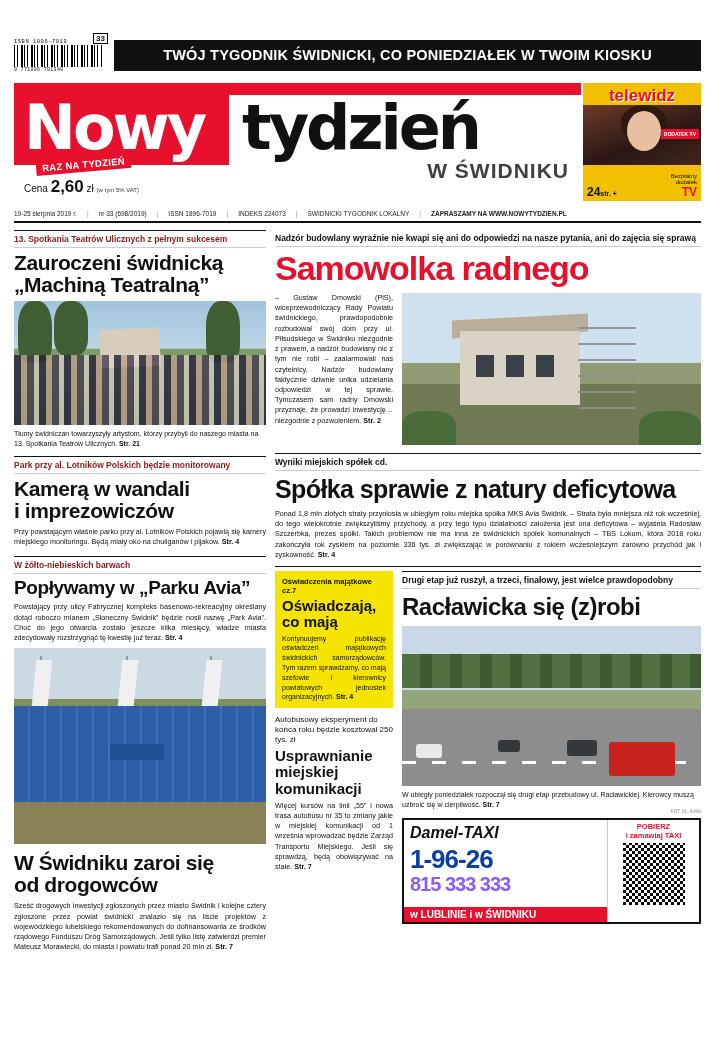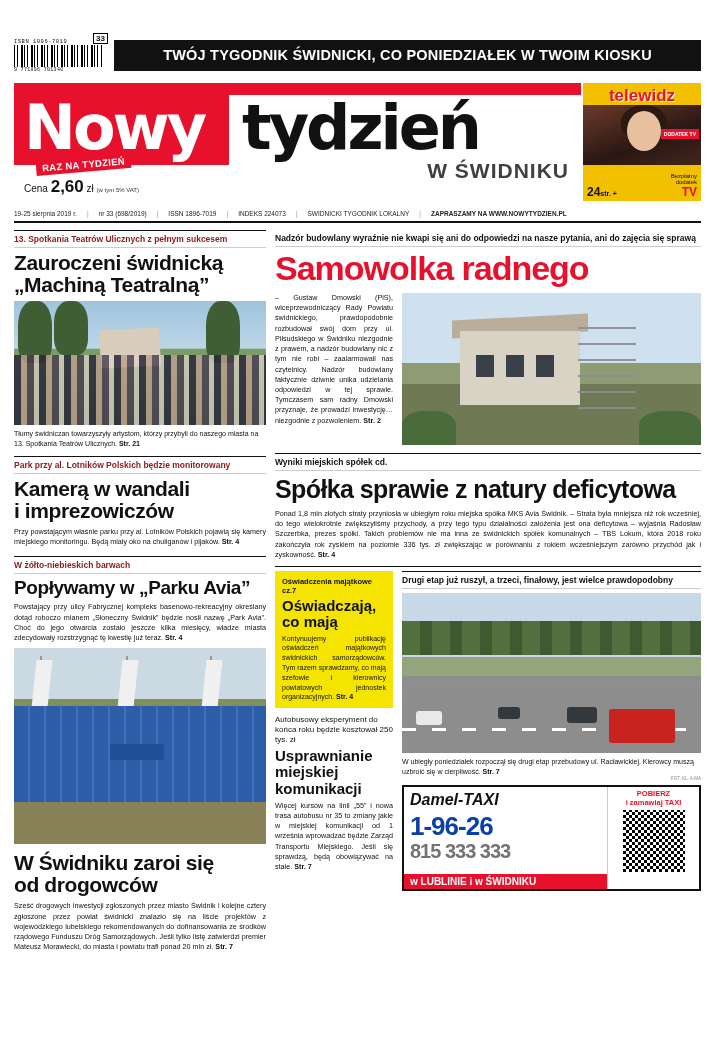--- a/index.html
+++ b/index.html
@@ -151,21 +151,21 @@
   .sc-right { flex: 1; }
 
   .hr-thin { border-top: 1px solid #111; margin: 6px 0 4px; }
 
   
   .ad-taxi { border: 2px solid #111; height: 106px; display: flex; position: relative; background:#fff; }
   .ad-left { flex: 1; padding: 4px 6px; position: relative; }
   .damel { font-size: 16px; font-weight: bold; font-style: italic; color: #e8112d; }
   .damel span { color: #111; }
   .phone { font-size: 26px; font-weight: bold; color: #0a3ea8; letter-spacing: -1px; line-height: 1; margin-top: 4px; }
-  .phone2 { font-size: 20px; font-weight: bold; color: #737373; letter-spacing: -1px; line-height: 1; margin-top: 2px; }
+  .phone2 { font-size: 20px; font-weight: bold; color: #8b5cf6; letter-spacing: -1px; line-height: 1; margin-top: 2px; }
   .ad-foot { position:absolute; bottom: 0; left: 0; width: 100%; background: #e8112d; color: #fff;
     font-size: 10px; font-weight: bold; padding: 2px 6px; }
   .ad-right { width: 92px; border-left: 1px solid #ccc; padding: 3px; text-align: center; }
   .pobierz { color: #e8112d; font-size: 7.5px; font-weight: bold; line-height: 1.15; }
   .qr { width: 62px; height: 62px; margin: 3px auto 0;
      background:
        repeating-linear-gradient(0deg,#000 0 3px,#fff 3px 6px),
        repeating-linear-gradient(90deg,#000 0 3px,#fff 3px 6px);
      background-blend-mode: difference; }
   .tiny-credit { font-size: 4.5px; color:#888; text-align: right; }
@@ -373,20 +373,21 @@
             <div class="body">
               <span>Więcej kursów na linii „55” i nowa trasa autobusu nr 35 to zmiany jakie w miejskiej komunikacji od 1 września wprowadzać będzie Zarząd Transportu Miejskiego. Jeśli się sprawdzą, będą obowiązywać na stałe.</span>
               <span class="more">Str. 7</span>
             </div>
           </div>
         </div>
 
         <div class="sc-right">
           <div>
             <div class="kicker plain" style="border-top:1px solid #111;">Drugi etap już ruszył, a trzeci, finałowy, jest wielce prawdopodobny</div>
+            <h2 style="font-size:24px;letter-spacing:-.5px;margin-bottom:5px;">Racławicka się (z)robi</h2>
             <div class="photo ph-road">
               <div class="treeline"></div>
               <div class="lane"></div>
               <div class="dash"></div>
               <div class="car white" style="left:14px;bottom:28px;width:26px;height:14px;"></div>
               <div class="car dark" style="left:96px;bottom:34px;width:22px;height:12px;"></div>
               <div class="car red" style="right:26px;bottom:10px;width:66px;height:34px;"></div>
               <div class="car dark" style="right:104px;bottom:30px;width:30px;height:16px;"></div>
             </div>
             <div class="caption">

